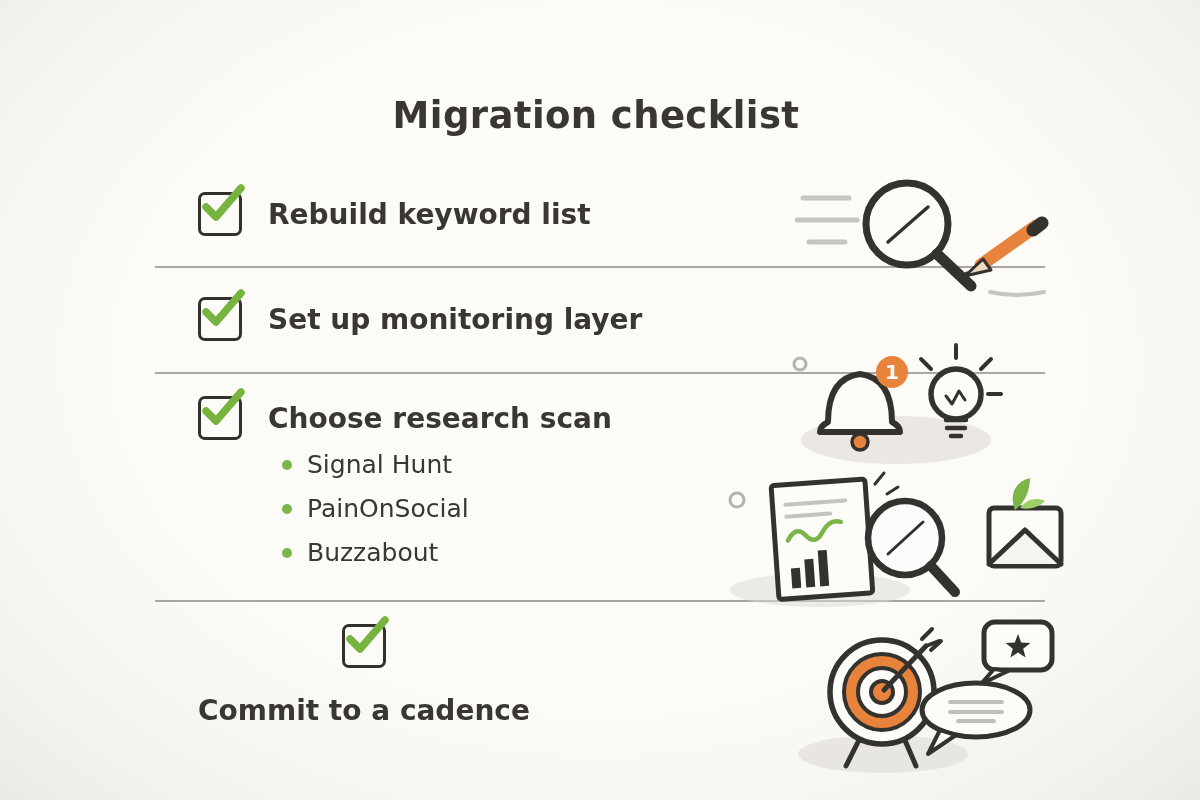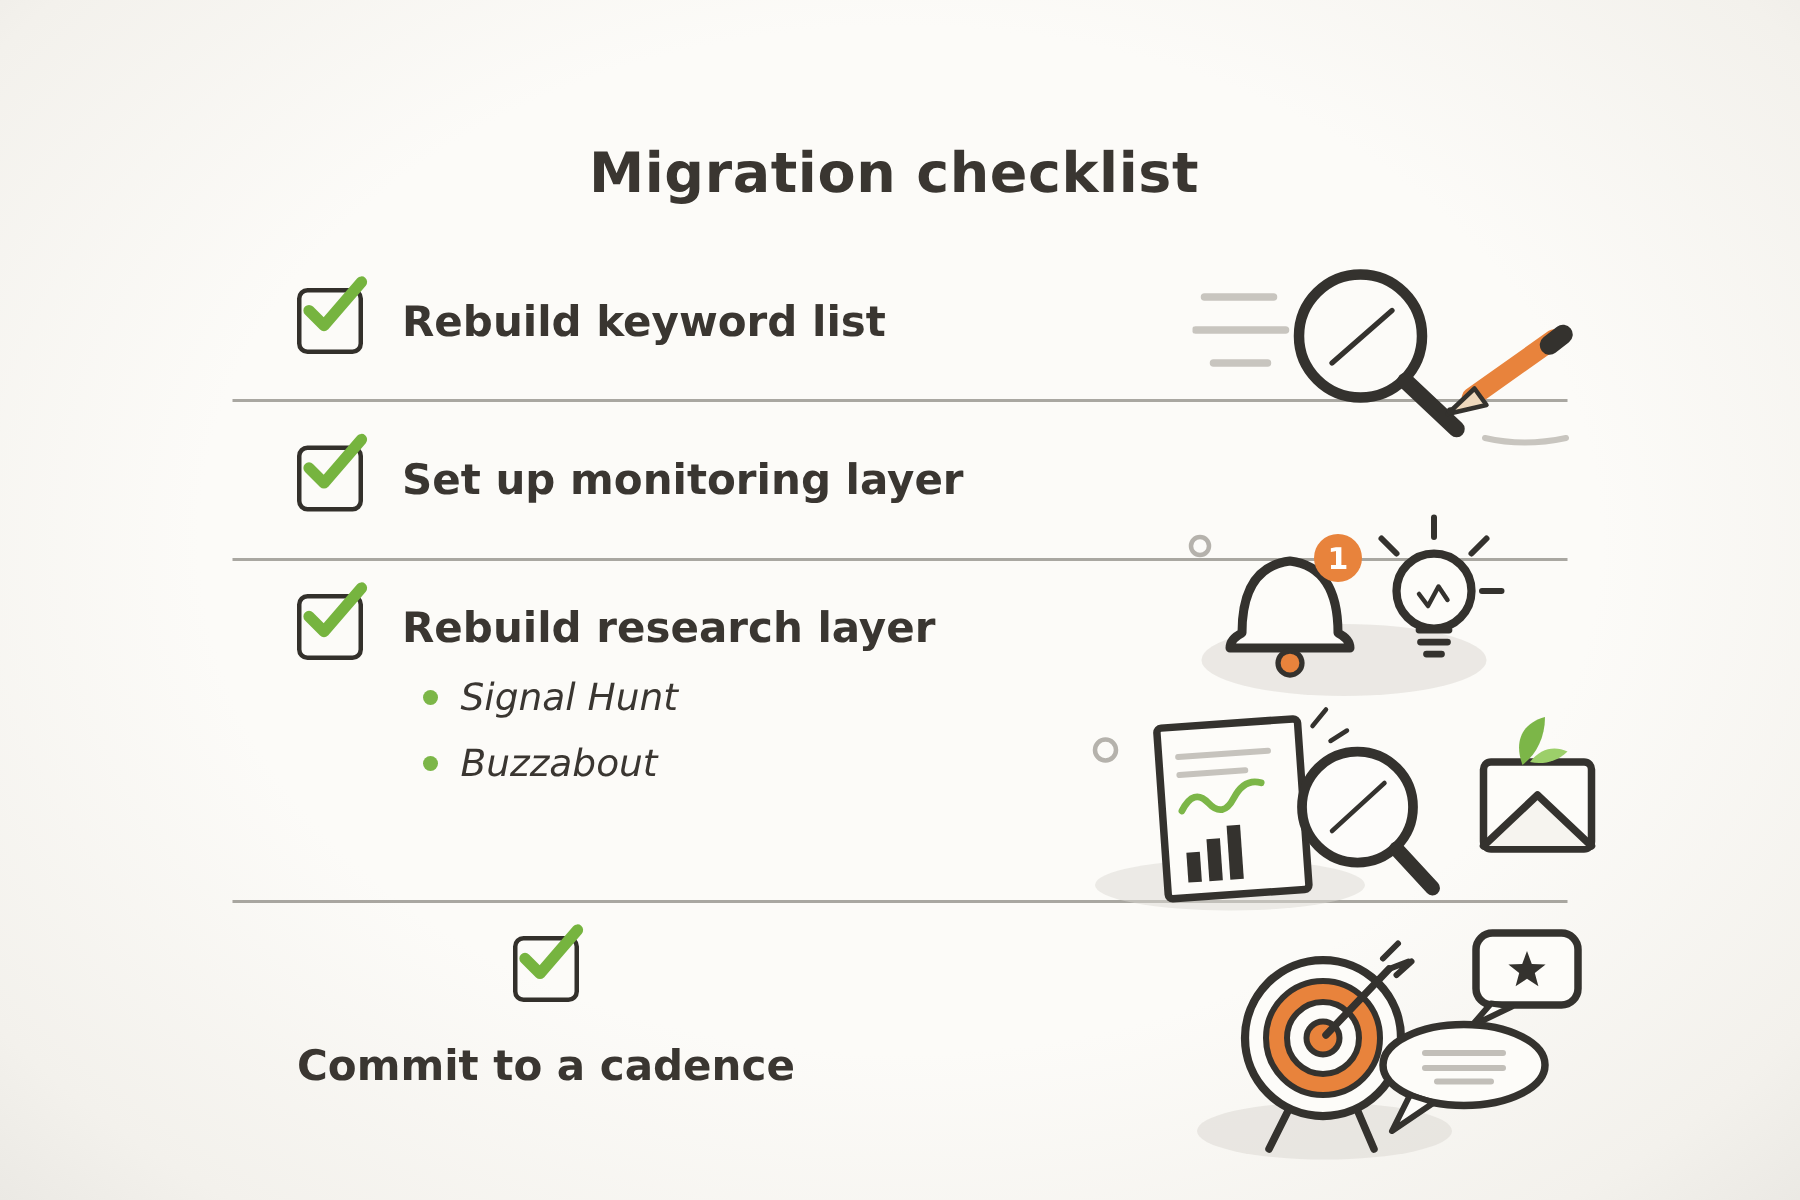--- a/index.html
+++ b/index.html
@@ -33,21 +33,21 @@
   .checkbox{
     position:relative;width:38px;height:38px;flex:0 0 auto;
     border:3.5px solid #33302b;border-radius:7px;
     background:transparent;cursor:pointer;
   }
   .checkbox svg{position:absolute;left:-2px;top:-13px;overflow:visible;}
   .label{
     font-size:28px;font-weight:bold;color:#3a3631;white-space:nowrap;
   }
   .sublist{
-    position:absolute;z-index:2;list-style:none;margin:0;padding:0;font-style:italic;
+    position:absolute;z-index:2;list-style:none;margin:0;padding:0;
   }
   .s3{left:282px;top:450px;} .s4{left:282px;top:680px;}
   .sublist li{
     display:flex;align-items:center;gap:15px;
     margin-bottom:14px;line-height:30px;
   }
   .s4 li{margin-bottom:18px;}
   .dot{
     width:10px;height:10px;border-radius:50%;
     background:#7cb648;flex:0 0 auto;
@@ -88,26 +88,30 @@
     </span>
     <span class="label">Set up monitoring layer</span>
   </div>
 
   <div class="item i3">
     <span class="checkbox">
       <svg width="48" height="46" viewBox="0 0 48 46">
         <path d="M7 25 L17 35 L42 6" fill="none" stroke="#76b43f" stroke-width="7.5" stroke-linecap="round" stroke-linejoin="round"></path>
       </svg>
     </span>
-    <span class="label">Rebuild research layer</span>
+    <span class="label">Choose research scan</span>
   </div>
   <ul class="sublist s3">
     <li>
       <span class="dot"></span>
       <span class="subtext">Signal Hunt</span>
+    </li>
+    <li>
+      <span class="dot"></span>
+      <span class="subtext">PainOnSocial</span>
     </li>
     <li>
       <span class="dot"></span>
       <span class="subtext">Buzzabout</span>
     </li>
   </ul>
 
   <div class="item i4">
     <span class="checkbox">
       <svg width="48" height="46" viewBox="0 0 48 46">

